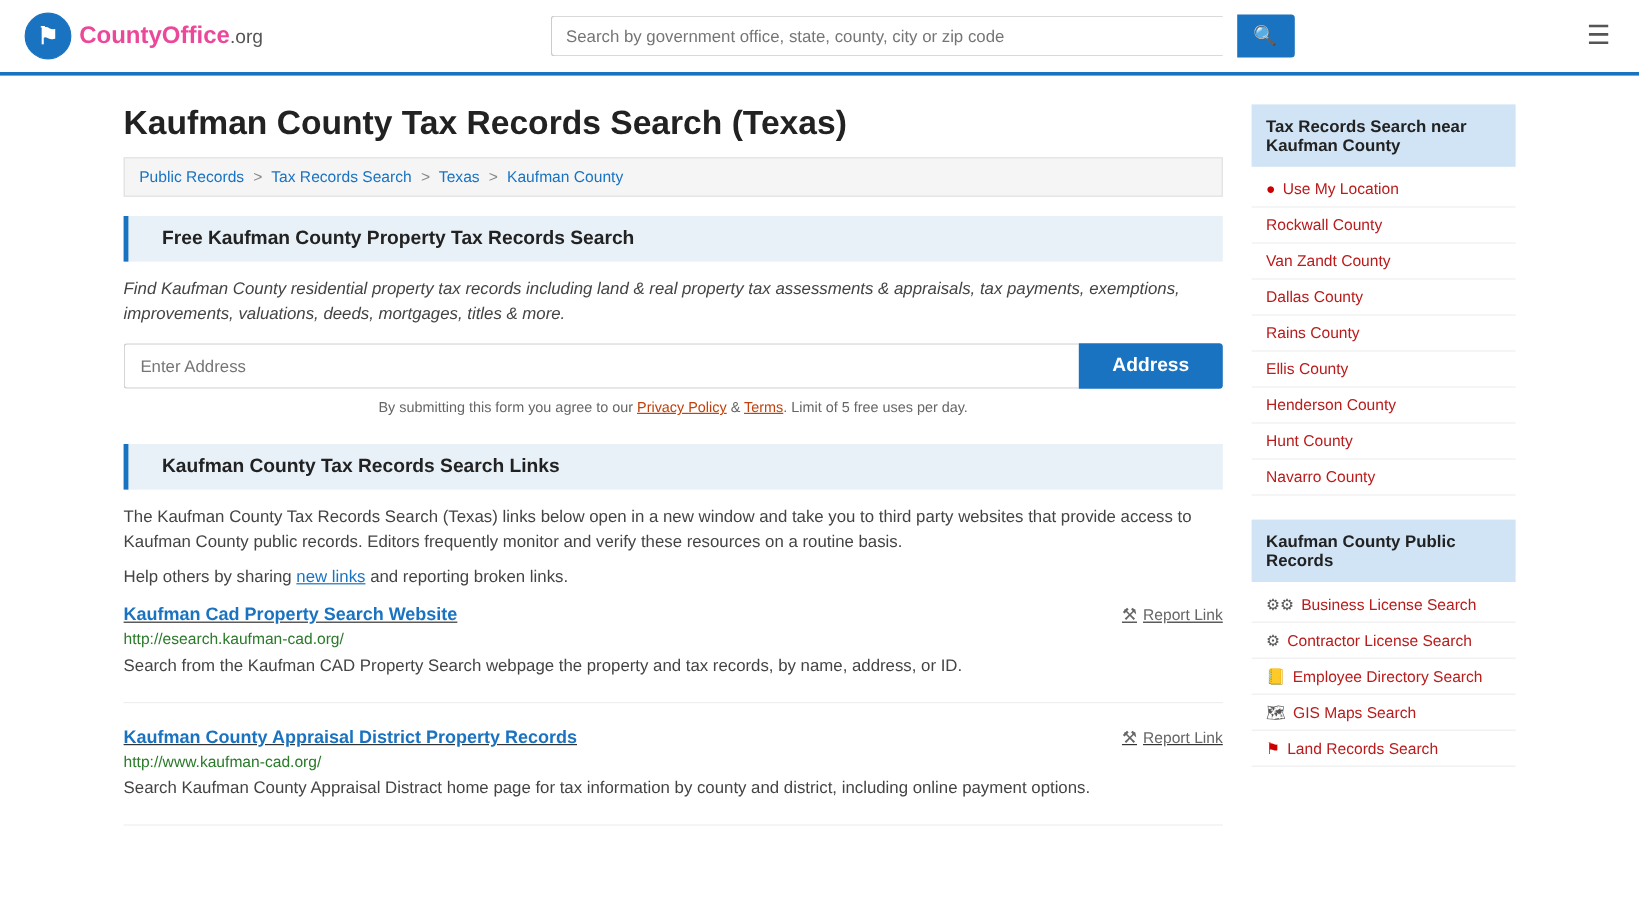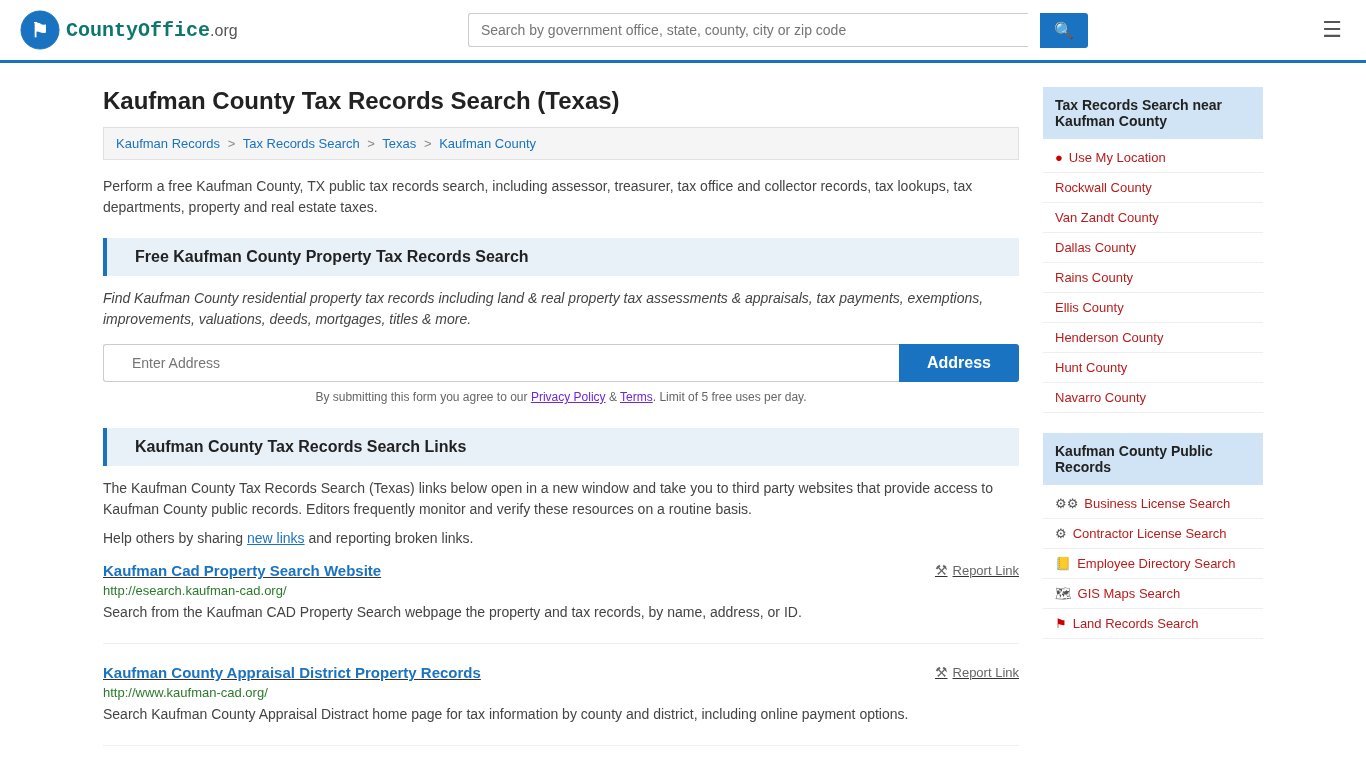--- a/index.html
+++ b/index.html
@@ -70,21 +70,21 @@
       flex: 1;
       min-width: 0;
     }
     #sidebar {
       width: 220px;
       flex-shrink: 0;
     }
 
     
     #page-title {
-      font-size: 24px;
+      font-size: 28px;
       font-weight: bold;
       color: #222;
       margin-bottom: 12px;
     }
 
     
     #breadcrumb {
       background: #f5f5f5;
       border: 1px solid #e0e0e0;
       padding: 8px 12px;
@@ -151,21 +151,21 @@
       font-weight: bold;
       cursor: pointer;
       border-radius: 0 3px 3px 0;
     }
     #form-disclaimer {
       font-size: 12px;
       color: #666;
       text-align: center;
     }
     #form-disclaimer a {
-      color: #6d28d9;
+      color: #c2410c;
       text-decoration: underline;
     }
 
     
     #links-section {
       margin-bottom: 24px;
     }
     #links-desc {
       font-size: 14px;
       color: #444;
@@ -259,57 +259,56 @@
 </head>
 <body>
 
 <header id="header">
   <div id="logo-area">
     <svg id="logo-icon" viewBox="0 0 40 40" xmlns="http://www.w3.org/2000/svg">
       <circle cx="20" cy="20" r="19" fill="#1a73c1" stroke="#1a73c1" stroke-width="1"></circle>
       <text x="20" y="27" text-anchor="middle" font-size="20" font-weight="bold" fill="white" font-family="Arial">⚑</text>
     </svg>
     <div>
-      <span style="color:#0f766e; font-size:20px; font-weight:bold;font-family:Liberation Mono, monospace;">CountyOffice</span><span style="color:#555; font-size:16px;">.org</span>
+      <span style="color:#ec4899; font-size:20px; font-weight:bold;">CountyOffice</span><span style="color:#555; font-size:16px;">.org</span>
     </div>
   </div>
   <div id="header-search-area">
     <input id="header-search-input" type="text" style="flex: 1 1 0%; padding: 8px 12px; border-top: 1px solid rgb(204, 204, 204); border-bottom: 1px solid rgb(204, 204, 204); border-left: 1px solid rgb(204, 204, 204); border-image: initial; border-radius: 3px 0px 0px 3px; font-size: 14px; color: rgb(153, 153, 153); outline: none; border-right: none;" placeholder="Search by government office, state, county, city or zip code">
     <button id="header-search-btn" style="background:#1a73c1; border:none; padding:8px 14px; cursor:pointer; border-radius:0 3px 3px 0; color:#fff;">
       <span style="font-size:16px;">🔍</span>
     </button>
   </div>
   <button id="header-menu-btn" style="background:none; border:none; cursor:pointer; font-size:22px; color:#555;">
     <span>☰</span>
   </button>
 </header>
 
 <div id="main-container">
 
   <div id="content">
 
     <h1 id="page-title">Kaufman County Tax Records Search (Texas)</h1>
 
     <div id="breadcrumb">
-      <a href="#">Kaufman Records</a>
+      <a href="#">Public Records</a>
       <span class="sep">&gt;</span>
       <a href="#">Tax Records Search</a>
       <span class="sep">&gt;</span>
       <a href="#">Texas</a>
       <span class="sep">&gt;</span>
       <a href="#">Kaufman County</a>
     </div>
 
-    <p id="description">Perform a free Kaufman County, TX public tax records search, including assessor, treasurer, tax office and collector records, tax lookups, tax departments, property and real estate taxes.</p>
 
     <div id="property-search-section">
       <div class="section-header">Free Kaufman County Property Tax Records Search</div>
       <p id="property-search-desc">Find Kaufman County residential property tax records including land &amp; real property tax assessments &amp; appraisals, tax payments, exemptions, improvements, valuations, deeds, mortgages, titles &amp; more.</p>
       <div id="address-form">
-        <input id="address-input" type="text" style="flex: 1 1 0%; padding: 10px 28px; border-top: 1px solid rgb(204, 204, 204); border-bottom: 1px solid rgb(204, 204, 204); border-left: 1px solid rgb(204, 204, 204); border-image: initial; border-right: none; font-size: 14px; border-radius: 3px 0px 0px 3px; outline: none;" placeholder="Enter Address">
+        <input id="address-input" type="text" style="flex: 1 1 0%; padding: 10px 13px; border-top: 1px solid rgb(204, 204, 204); border-bottom: 1px solid rgb(204, 204, 204); border-left: 1px solid rgb(204, 204, 204); border-image: initial; border-right: none; font-size: 14px; border-radius: 3px 0px 0px 3px; outline: none;" placeholder="Enter Address">
         <button id="search-btn" style="background:#1a73c1; color:#fff; border:none; padding:10px 28px; font-size:16px; font-weight:bold; cursor:pointer; border-radius:0 3px 3px 0;">
           <span>Address</span>
         </button>
       </div>
       <p id="form-disclaimer" style="font-size:12px; color:#666; text-align:center;">
         <span>By submitting this form you agree to our</span>
         <a href="#">Privacy Policy</a>
         <span> &amp; </span>
         <a href="#">Terms</a><span>. </span><span>Limit of 5 free uses per day.</span>
       </p>

